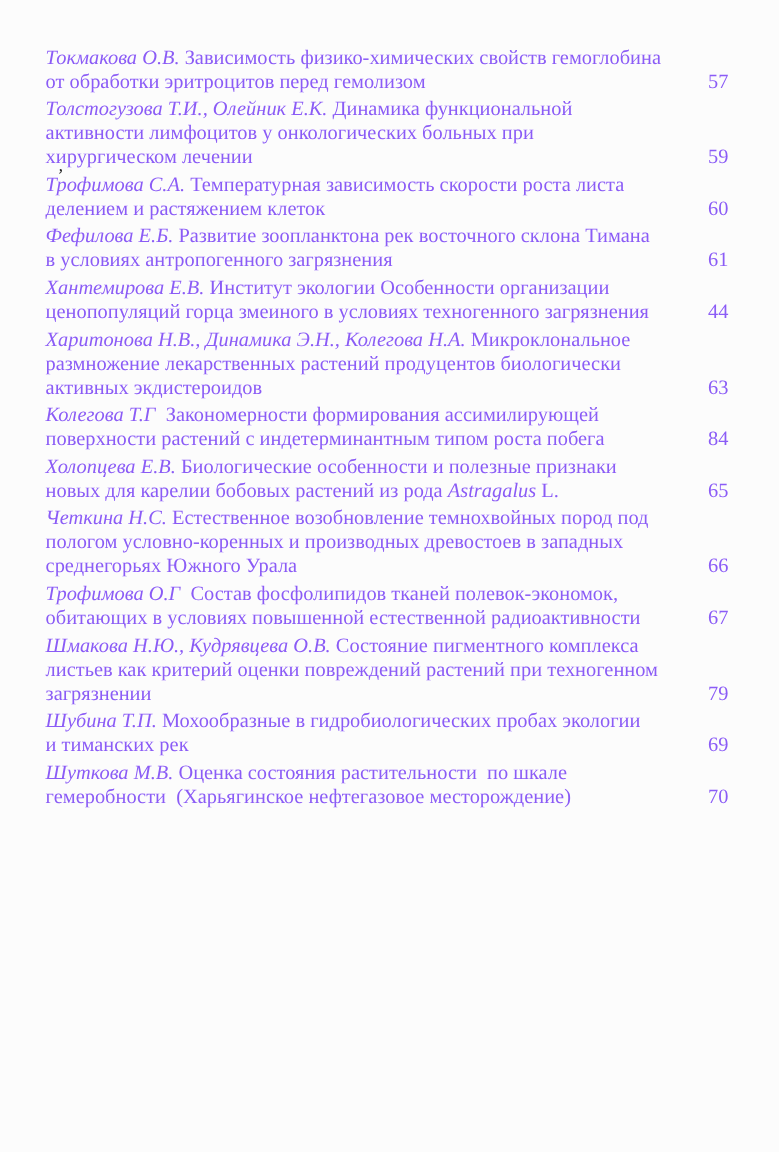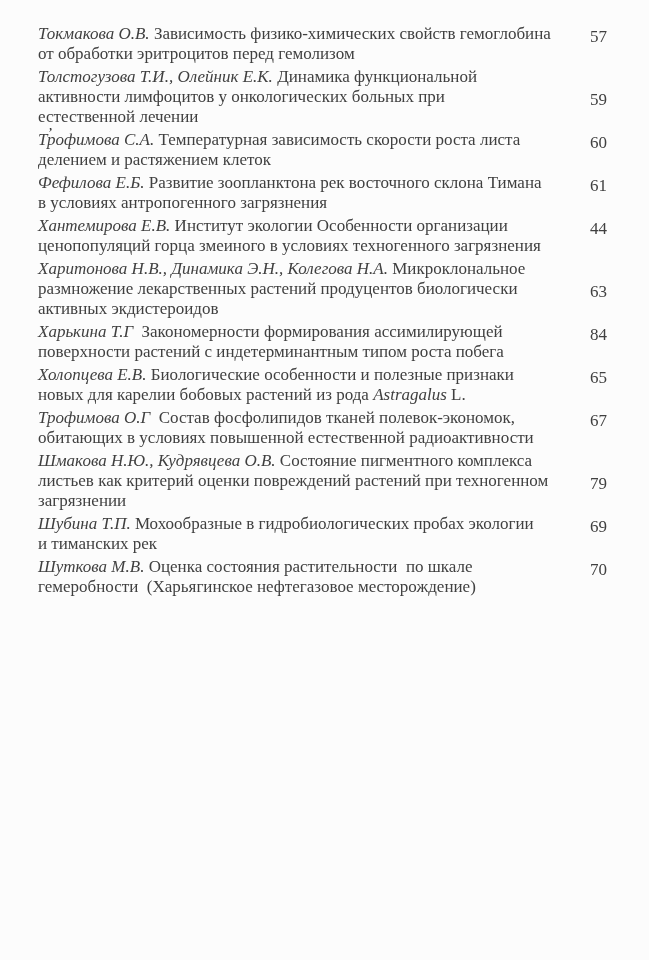--- a/index.html
+++ b/index.html
@@ -9,44 +9,44 @@
     height: 960px;
     background: #fcfcfc;
     overflow: hidden;
   }
   .page {
     position: relative;
     width: 649px;
     height: 908px;
     background: #fcfcfc;
     font-family: "Liberation Serif", "DejaVu Serif", serif;
-    color: #404040;
+    color: #8b5cf6;
     box-sizing: border-box;
-    padding: 24px 42px 0 38px;
+    padding: 38px 42px 0 38px;
   }
   .toc-list {
     width: 569px;
   }
   .entry {
     position: relative;
     white-space: pre;
     font-size: 17px;
     line-height: 20px;
     margin: 0 0 3px 0;
   }
   .entry .authors {
     font-style: italic;
   }
   .entry .title i {
     font-style: italic;
   }
   .entry .pageno {
     position: absolute;
     right: 0;
-    bottom: 17px;
+    bottom: 0;
     font-style: normal;
   }
   
   .entry.scan-mark .authors::before {
     content: "\2019";
     position: absolute;
     left: 9px;
     top: -7px;
     font-size: 15px;
     color: #222;
@@ -54,34 +54,37 @@
 </style>
 </head>
 <body>
 
 <div class="page">
   <div class="toc-list" id="toc-list">
       <div class="entry"><span class="authors">Токмакова О.В.</span><span class="title"><span> Зависимость физико-химических свойств гемоглобина
 от обработки эритроцитов перед гемолизом</span></span><span class="pageno">57</span></div>
       <div class="entry"><span class="authors">Толстогузова Т.И., Олейник Е.К.</span><span class="title"><span> Динамика функциональной
 активности лимфоцитов у онкологических больных при
-естественной лечении</span></span><span class="pageno">59</span></div>
+хирургическом лечении</span></span><span class="pageno">59</span></div>
       <div class="entry scan-mark"><span class="authors">Трофимова С.А.</span><span class="title"><span> Температурная зависимость скорости роста листа
 делением и растяжением клеток</span></span><span class="pageno">60</span></div>
       <div class="entry"><span class="authors">Фефилова Е.Б.</span><span class="title"><span> Развитие зоопланктона рек восточного склона Тимана
 в условиях антропогенного загрязнения</span></span><span class="pageno">61</span></div>
       <div class="entry"><span class="authors">Хантемирова Е.В.</span><span class="title"><span> Институт экологии Особенности организации
 ценопопуляций горца змеиного в условиях техногенного загрязнения</span></span><span class="pageno">44</span></div>
       <div class="entry"><span class="authors">Харитонова Н.В., Динамика Э.Н., Колегова Н.А.</span><span class="title"><span> Микроклональное
 размножение лекарственных растений продуцентов биологически
 активных экдистероидов</span></span><span class="pageno">63</span></div>
-      <div class="entry"><span class="authors">Харькина Т.Г</span><span class="title"><span>  Закономерности формирования ассимилирующей
+      <div class="entry"><span class="authors">Колегова Т.Г</span><span class="title"><span>  Закономерности формирования ассимилирующей
 поверхности растений с индетерминантным типом роста побега</span></span><span class="pageno">84</span></div>
       <div class="entry"><span class="authors">Холопцева Е.В.</span><span class="title"><span> Биологические особенности и полезные признаки
 новых для карелии бобовых растений из рода </span><i>Astragalus</i><span> L.</span></span><span class="pageno">65</span></div>
+      <div class="entry"><span class="authors">Четкина Н.С.</span><span class="title"><span> Естественное возобновление темнохвойных пород под
+пологом условно-коренных и производных древостоев в западных
+среднегорьях Южного Урала</span></span><span class="pageno">66</span></div>
       <div class="entry"><span class="authors">Трофимова О.Г</span><span class="title"><span>  Состав фосфолипидов тканей полевок-экономок,
 обитающих в условиях повышенной естественной радиоактивности</span></span><span class="pageno">67</span></div>
       <div class="entry"><span class="authors">Шмакова Н.Ю., Кудрявцева О.В.</span><span class="title"><span> Состояние пигментного комплекса
 листьев как критерий оценки повреждений растений при техногенном
 загрязнении</span></span><span class="pageno">79</span></div>
       <div class="entry"><span class="authors">Шубина Т.П.</span><span class="title"><span> Мохообразные в гидробиологических пробах экологии
 и тиманских рек</span></span><span class="pageno">69</span></div>
       <div class="entry"><span class="authors">Шуткова М.В.</span><span class="title"><span> Оценка состояния растительности  по шкале
 гемеробности  (Харьягинское нефтегазовое месторождение)</span></span><span class="pageno">70</span></div>
     </div>

